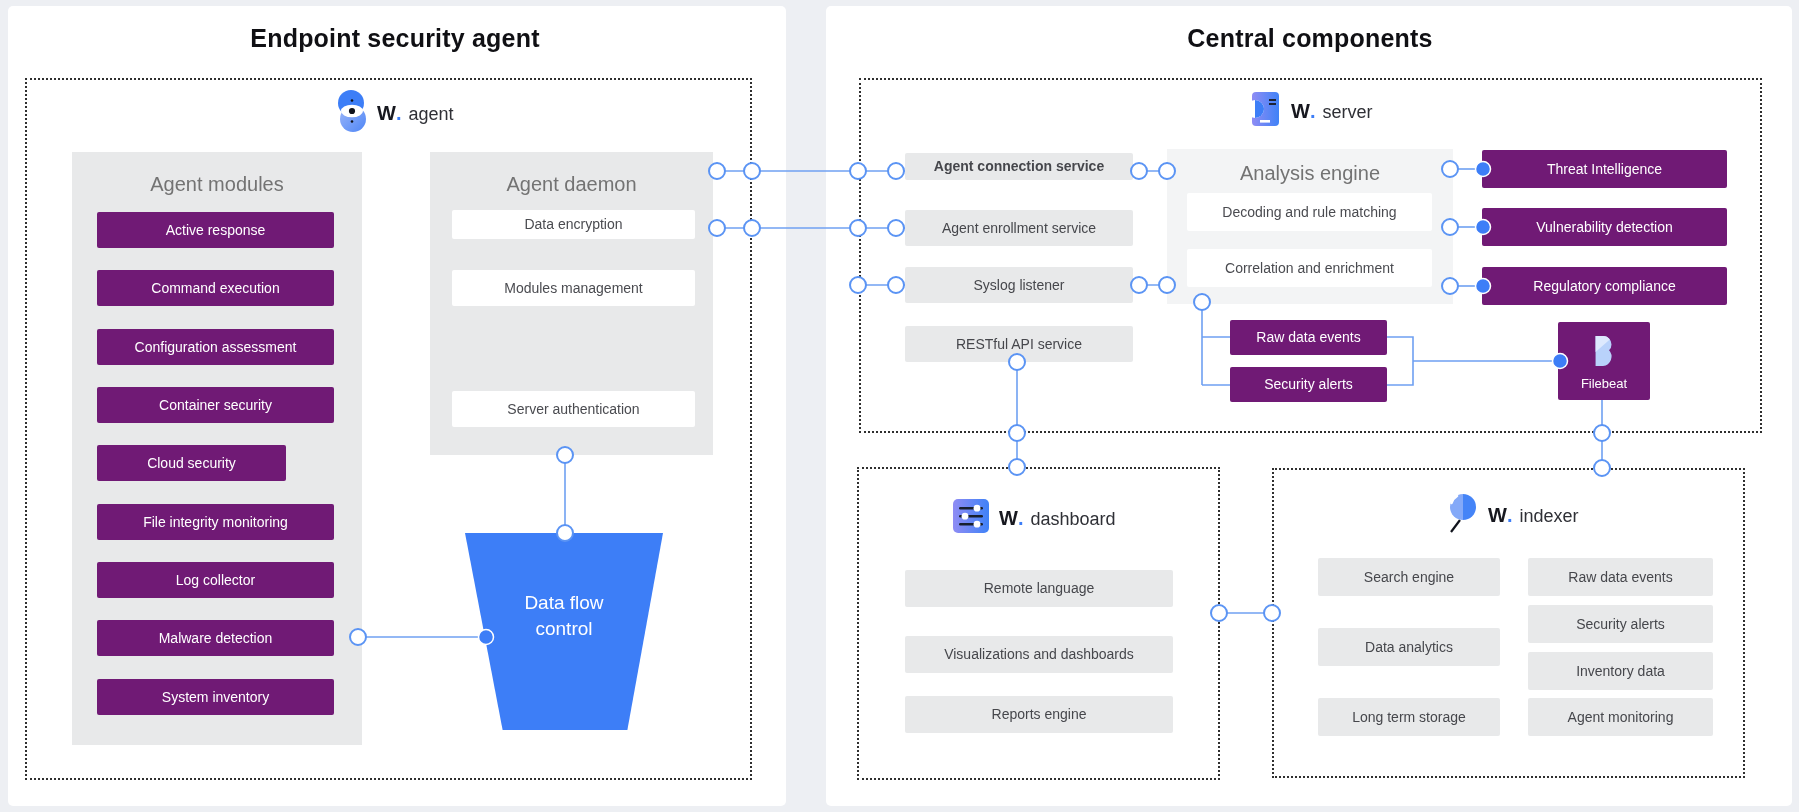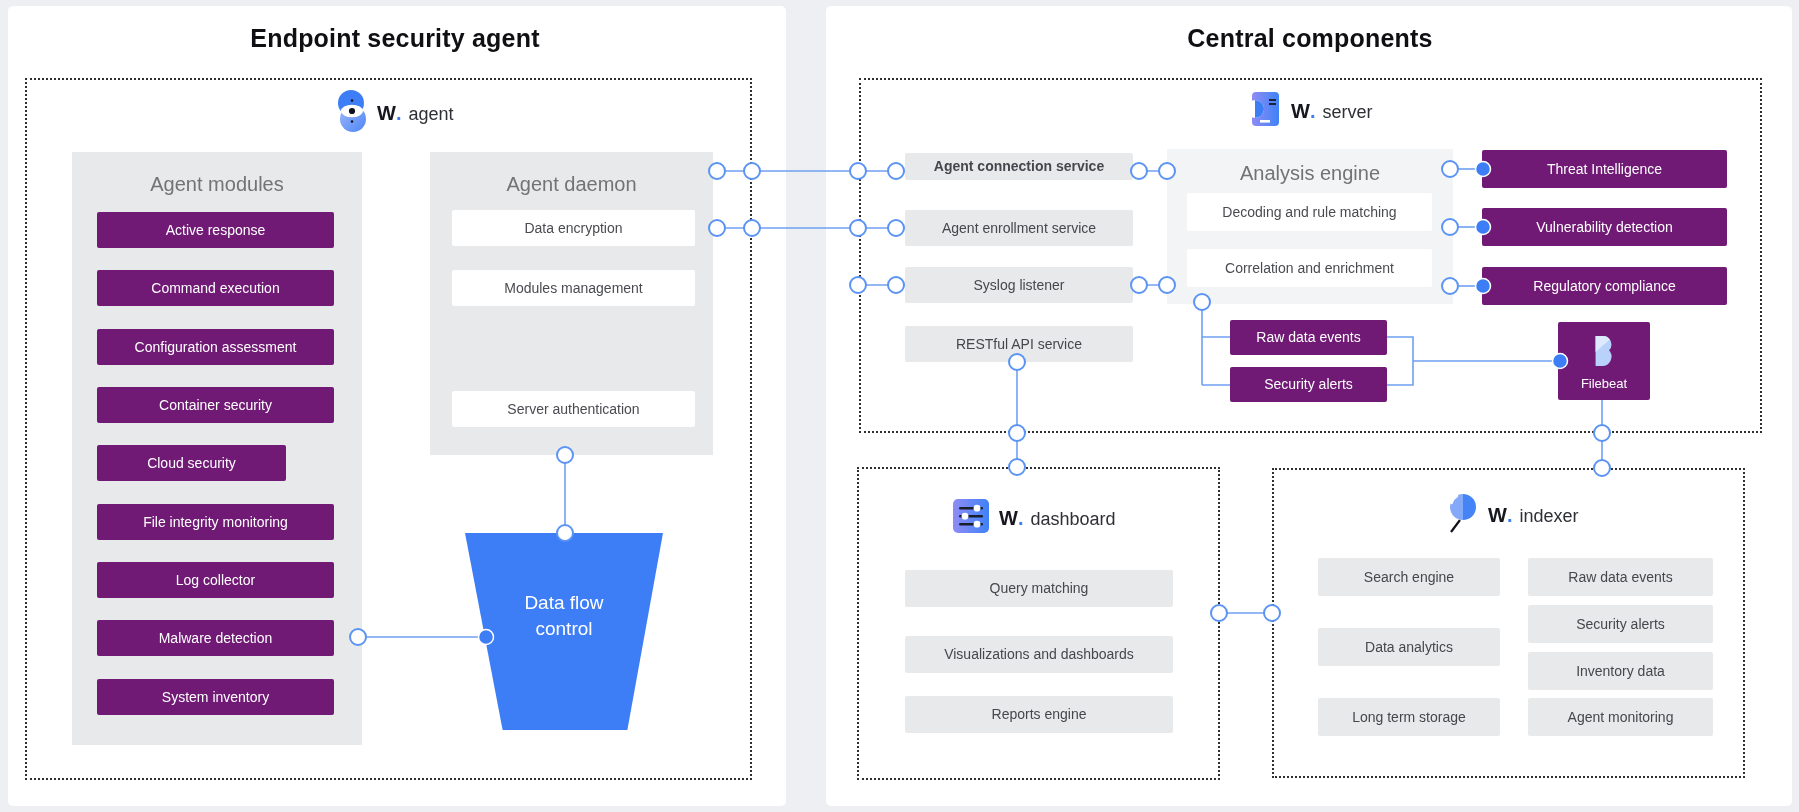--- a/index.html
+++ b/index.html
@@ -74,21 +74,21 @@
   <div class="bx blue" style="left:97px;top:329px;width:237px;height:36px;">Configuration assessment</div>
   <div class="bx blue" style="left:97px;top:387px;width:237px;height:36px;">Container security</div>
   <div class="bx blue" style="left:97px;top:445px;width:189px;height:36px;">Cloud security</div>
   <div class="bx blue" style="left:97px;top:504px;width:237px;height:36px;">File integrity monitoring</div>
   <div class="bx blue" style="left:97px;top:562px;width:237px;height:36px;">Log collector</div>
   <div class="bx blue" style="left:97px;top:620px;width:237px;height:36px;">Malware detection</div>
   <div class="bx blue" style="left:97px;top:679px;width:237px;height:36px;">System inventory</div>
 
   <div class="gpanel" style="left:430px;top:152px;width:283px;height:303px;"></div>
   <div class="hdr" style="left:430px;top:173px;width:283px;">Agent daemon</div>
-  <div class="bx white" style="left:452px;top:210px;width:243px;height:36px;">Data encryption</div>
+  <div class="bx white" style="left:452px;top:210px;width:243px;height:29px;">Data encryption</div>
   <div class="bx white" style="left:452px;top:270px;width:243px;height:36px;">Modules management</div>
   <div class="bx white" style="left:452px;top:391px;width:243px;height:36px;">Server authentication</div>
 
   <div class="funnel" style="left:465px;top:533px;width:198px;height:197px;clip-path:polygon(0 0,100% 0,82% 100%,19% 100%);"></div>
   <div class="funnel-label" style="left:494px;top:590px;width:140px;">Data flow control</div>
 
   <div class="wlabel" style="left:1245px;top:90px;height:42px;">
     <span class="icon">
       <svg width="36" height="40" viewBox="0 0 36 40">
         <defs>
@@ -157,21 +157,21 @@
         <circle cx="24" cy="25.2" r="3.4" fill="#ffffff"></circle>
       </svg>
     </span>
     <span class="wtext">
       <span class="brand">W</span>
         <span class="bdot">.</span>
         <span class="prod">dashboard</span>
     </span>
   </div>
 
-  <div class="bx gray" style="left:905px;top:570px;width:268px;height:37px;">Query matching</div>
+  <div class="bx gray" style="left:905px;top:570px;width:268px;height:37px;">Remote language</div>
   <div class="bx gray" style="left:905px;top:636px;width:268px;height:37px;">Visualizations and dashboards</div>
   <div class="bx gray" style="left:905px;top:696px;width:268px;height:37px;">Reports engine</div>
 
   <div class="wlabel" style="left:1444px;top:494px;height:42px;">
     <span class="icon">
       <svg width="34" height="42" viewBox="0 0 34 42">
         <defs>
             <linearGradient id="ixGrad" x1="0" y1="0" x2="1" y2="0">
           <stop offset="0" stop-color="#84a9f8"></stop>
               <stop offset="0.5" stop-color="#84a9f8"></stop>

